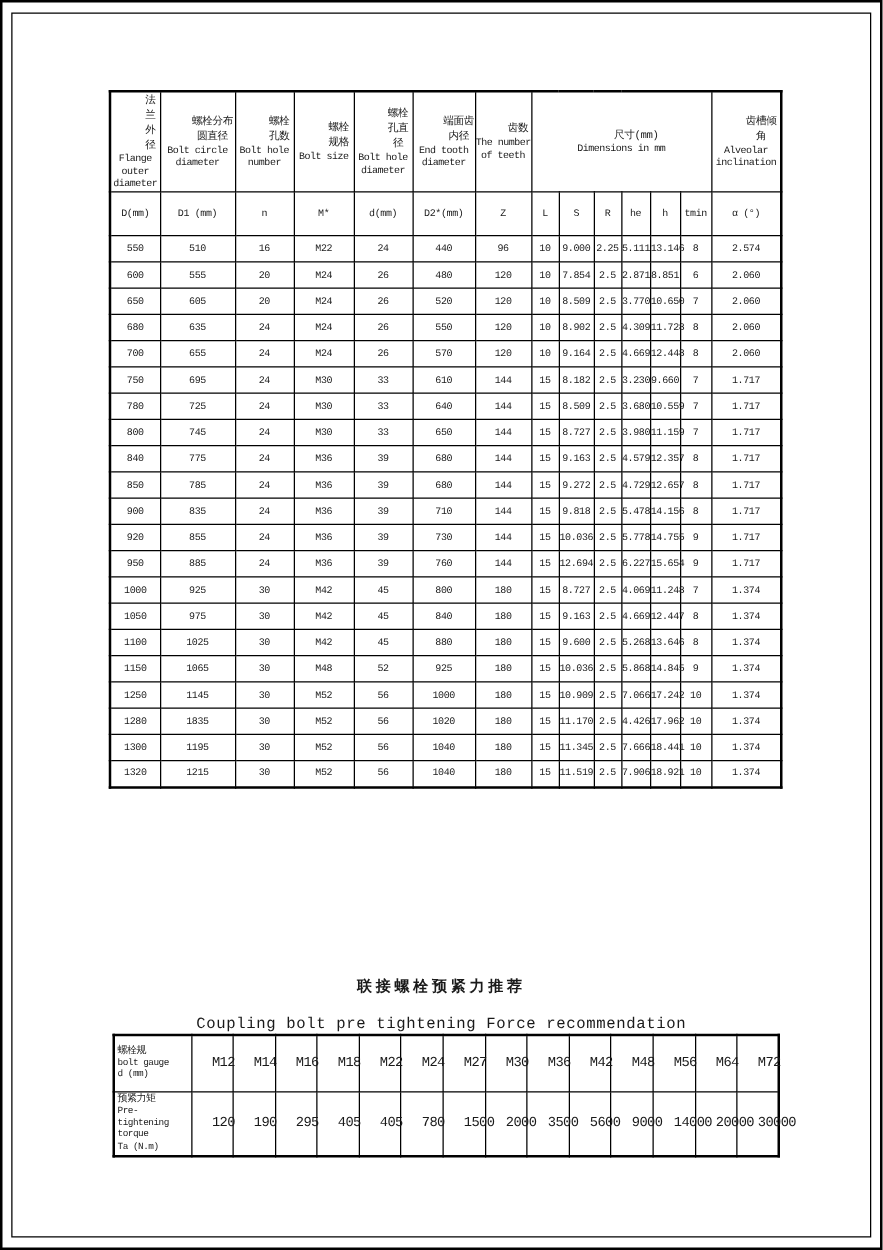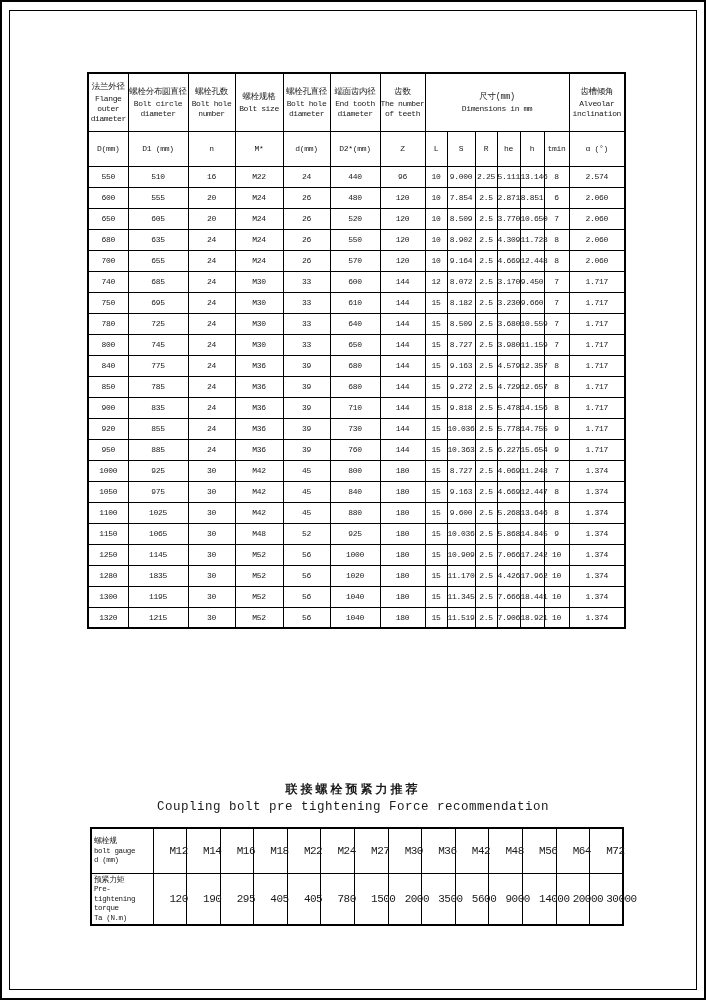--- a/index.html
+++ b/index.html
@@ -17,27 +17,27 @@
     position:absolute;left:87px;top:72px;width:537px;
     border:2px solid #000;font-size:8px;
   }
   .spec-table th,.spec-table td{
     border:1px solid #000;text-align:center;vertical-align:middle;
     padding:0;font-weight:normal;white-space:nowrap;letter-spacing:-0.3px;
   }
   .spec-table thead tr.h1{height:58px;}
   .spec-table thead tr.h2{height:35px;}
   .spec-table tbody tr{height:21px;}
-  .spec-table .cn{display:block;font-size:8.5px;margin-bottom:1px;white-space:normal;}
+  .spec-table .cn{display:block;font-size:8.5px;margin-bottom:1px;white-space:normal;margin-left:24px;}
   .spec-table .en{display:block;font-size:8px;line-height:1.25;white-space:normal;letter-spacing:-0.4px;}
 
   
   .rec-title{position:absolute;left:0;top:781px;width:706px;text-align:center;}
   .rec-title .t-cn{font-size:12px;letter-spacing:3px;font-weight:bold;font-family:Liberation Serif, serif;}
-  .rec-title .t-en{font-size:12.5px;margin-top:2px;letter-spacing:0.5px;}
+  .rec-title .t-en{font-size:12.5px;margin-top:14px;letter-spacing:0.5px;}
 
   .rec-table{
     position:absolute;left:90px;top:827px;width:533px;
     border:2px solid #000;
   }
   .rec-table th,.rec-table td{
     border:1px solid #000;text-align:right;vertical-align:middle;
     padding:16px;font-weight:normal;
   }
   .rec-table tr.r1{height:37px;}
@@ -203,36 +203,20 @@
         <td>120</td>
         <td>10</td>
         <td>9.164</td>
         <td>2.5</td>
         <td>4.669</td>
         <td>12.448</td>
         <td>8</td>
         <td>2.060</td>
       </tr>
       <tr>
-        <td>740</td>
-        <td>685</td>
-        <td>24</td>
-        <td>M30</td>
-        <td>33</td>
-        <td>600</td>
-        <td>144</td>
-        <td>12</td>
-        <td>8.072</td>
-        <td>2.5</td>
-        <td>3.170</td>
-        <td>9.450</td>
-        <td>7</td>
-        <td>1.717</td>
-      </tr>
-      <tr>
         <td>750</td>
         <td>695</td>
         <td>24</td>
         <td>M30</td>
         <td>33</td>
         <td>610</td>
         <td>144</td>
         <td>15</td>
         <td>8.182</td>
         <td>2.5</td>
@@ -339,21 +323,21 @@
       </tr>
       <tr>
         <td>950</td>
         <td>885</td>
         <td>24</td>
         <td>M36</td>
         <td>39</td>
         <td>760</td>
         <td>144</td>
         <td>15</td>
-        <td>10.363</td>
+        <td>12.694</td>
         <td>2.5</td>
         <td>6.227</td>
         <td>15.654</td>
         <td>9</td>
         <td>1.717</td>
       </tr>
       <tr>
         <td>1000</td>
         <td>925</td>
         <td>30</td>

